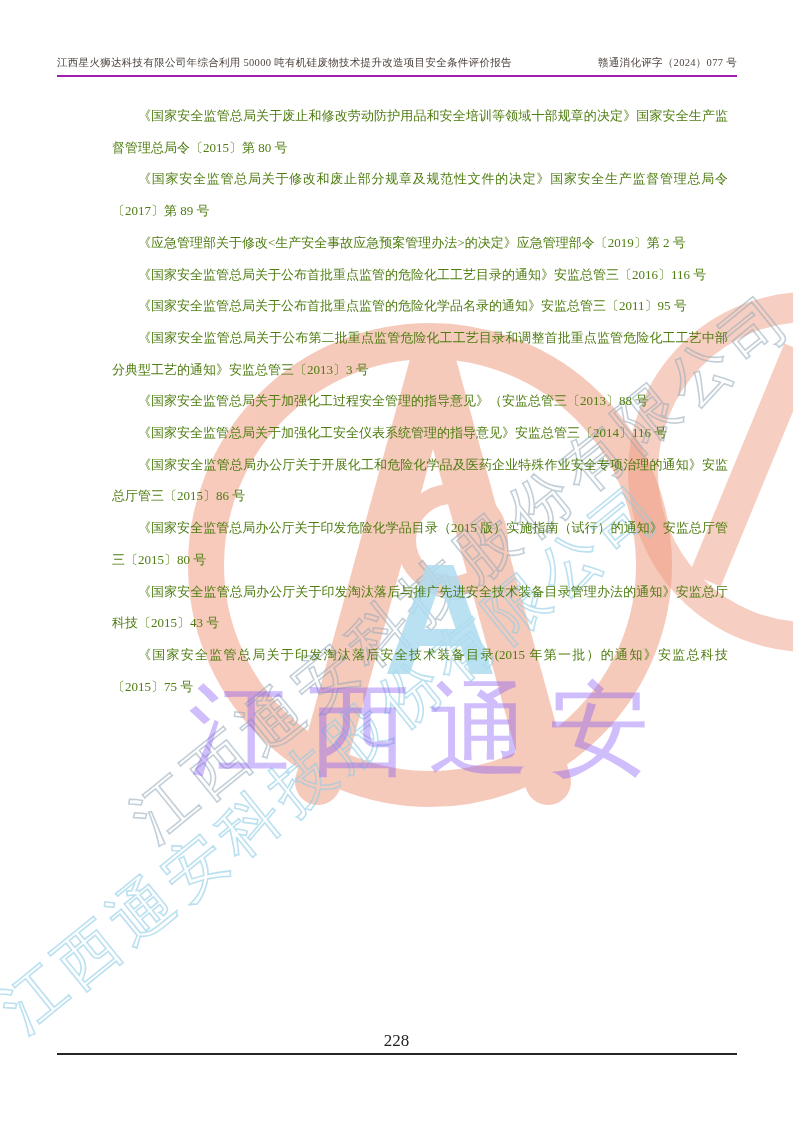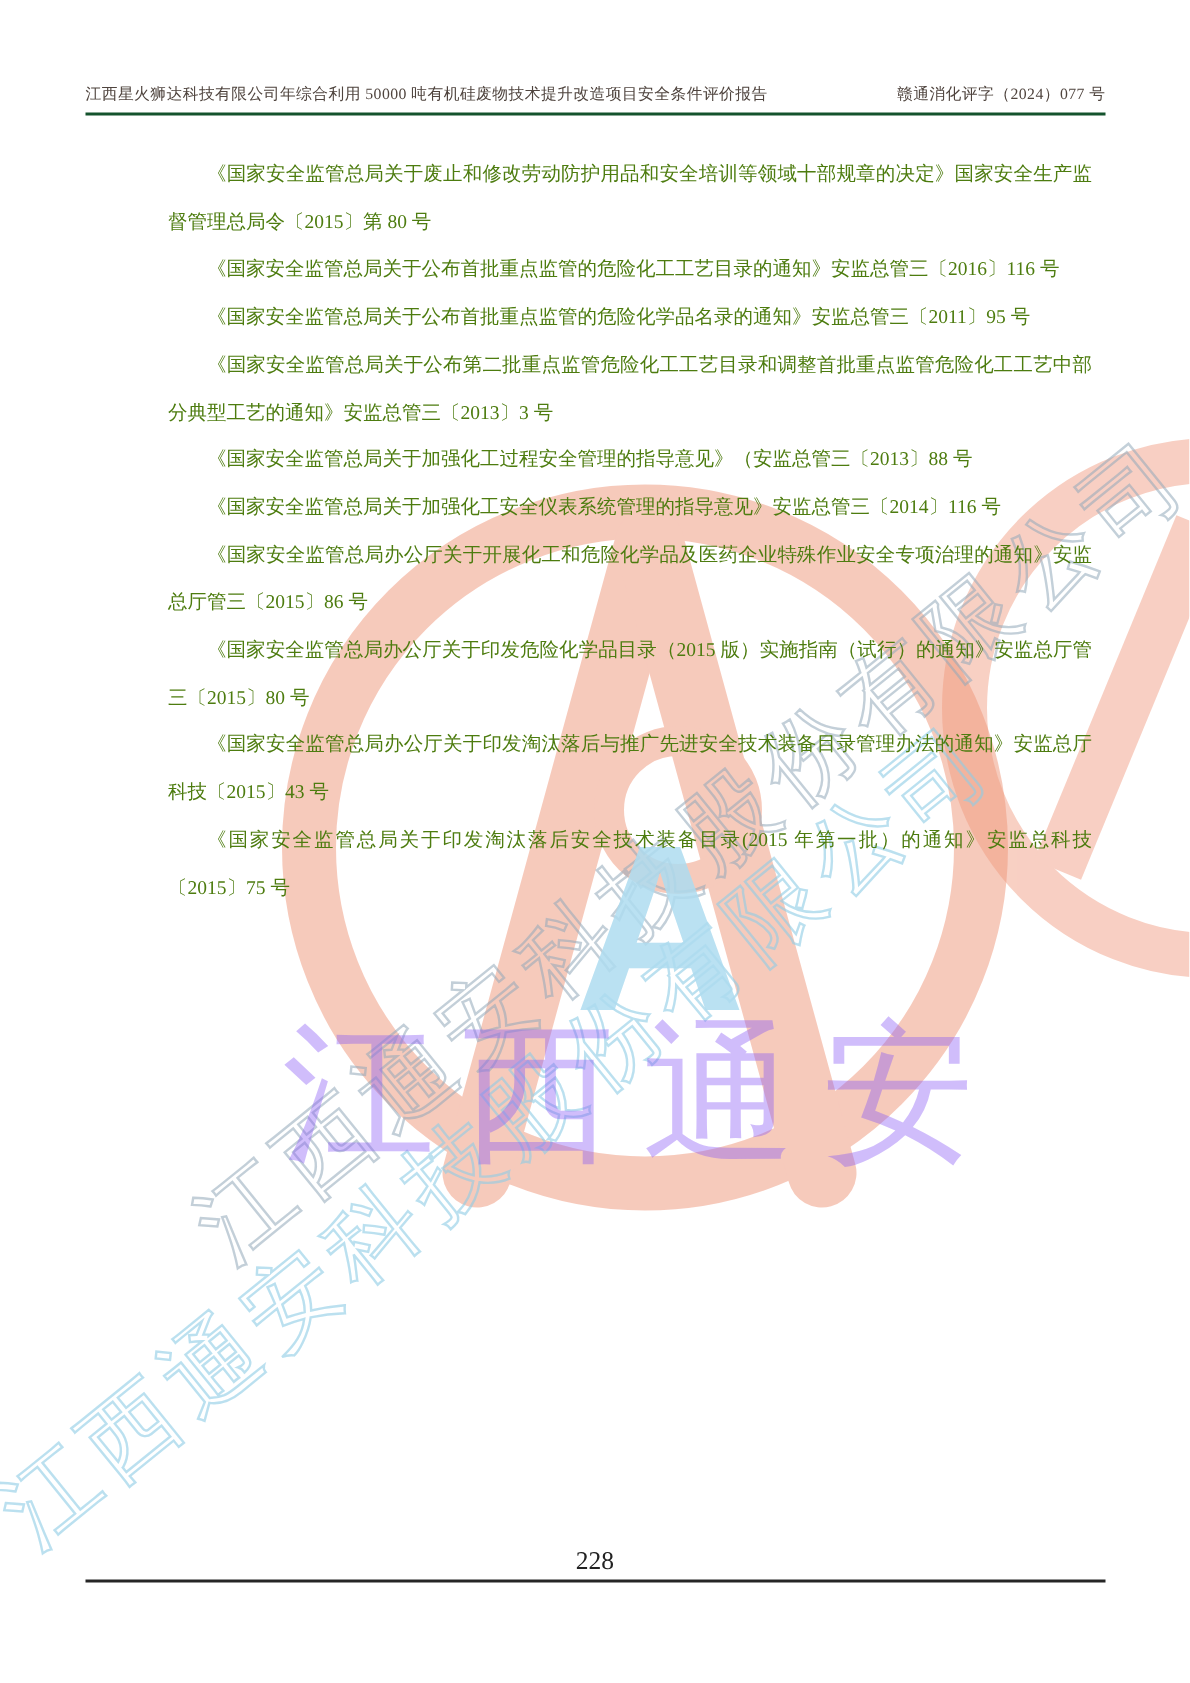--- a/index.html
+++ b/index.html
@@ -9,21 +9,21 @@
     position:relative;
     overflow:hidden;
     font-family:"Liberation Serif","DejaVu Serif",serif;
   }
   
   .header{
     position:absolute;left:57px;top:56px;width:680px;
     display:flex;justify-content:space-between;align-items:flex-end;
     font-size:10.5px;color:#4f443e;letter-spacing:.3px;
     padding-bottom:5px;
-    border-bottom:2px solid #14532d;
+    border-bottom:2px solid #a21caf;
   }
   .header .hl{white-space:nowrap;}
   
   .content{
     position:absolute;left:112px;top:100px;width:616px;
     font-size:13px;line-height:31.7px;color:#4d7c0f;
     text-align:justify;
     z-index:3;
   }
   .content p{margin:0;text-indent:2em;}
@@ -83,20 +83,22 @@
 <div class="wm wm-blue-a">A</div>
 <div class="wm wm-red-name">江西通安</div>
 
 <div class="header">
   <span class="hl">江西星火狮达科技有限公司年综合利用 50000 吨有机硅废物技术提升改造项目安全条件评价报告</span>
   <span class="hl">赣通消化评字（2024）077 号</span>
 </div>
 
 <div class="content">
     <p>《国家安全监管总局关于废止和修改劳动防护用品和安全培训等领域十部规章的决定》国家安全生产监督管理总局令〔2015〕第 80 号</p>
+    <p>《国家安全监管总局关于修改和废止部分规章及规范性文件的决定》国家安全生产监督管理总局令〔2017〕第 89 号</p>
+    <p>《应急管理部关于修改&lt;生产安全事故应急预案管理办法&gt;的决定》应急管理部令〔2019〕第 2 号</p>
     <p>《国家安全监管总局关于公布首批重点监管的危险化工工艺目录的通知》安监总管三〔2016〕116 号</p>
     <p>《国家安全监管总局关于公布首批重点监管的危险化学品名录的通知》安监总管三〔2011〕95 号</p>
     <p>《国家安全监管总局关于公布第二批重点监管危险化工工艺目录和调整首批重点监管危险化工工艺中部分典型工艺的通知》安监总管三〔2013〕3 号</p>
     <p>《国家安全监管总局关于加强化工过程安全管理的指导意见》（安监总管三〔2013〕88 号</p>
     <p>《国家安全监管总局关于加强化工安全仪表系统管理的指导意见》安监总管三〔2014〕116 号</p>
     <p>《国家安全监管总局办公厅关于开展化工和危险化学品及医药企业特殊作业安全专项治理的通知》安监总厅管三〔2015〕86 号</p>
     <p>《国家安全监管总局办公厅关于印发危险化学品目录（2015 版）实施指南（试行）的通知》安监总厅管三〔2015〕80 号</p>
     <p>《国家安全监管总局办公厅关于印发淘汰落后与推广先进安全技术装备目录管理办法的通知》安监总厅科技〔2015〕43 号</p>
     <p>《国家安全监管总局关于印发淘汰落后安全技术装备目录(2015 年第一批）的通知》安监总科技〔2015〕75 号</p>
   </div>

